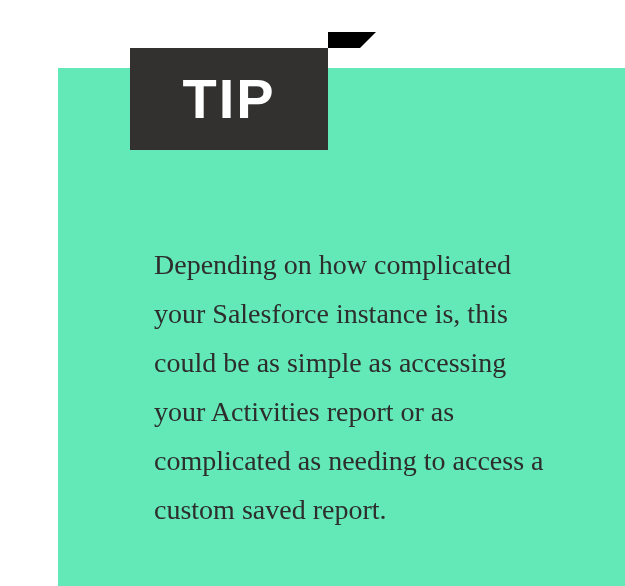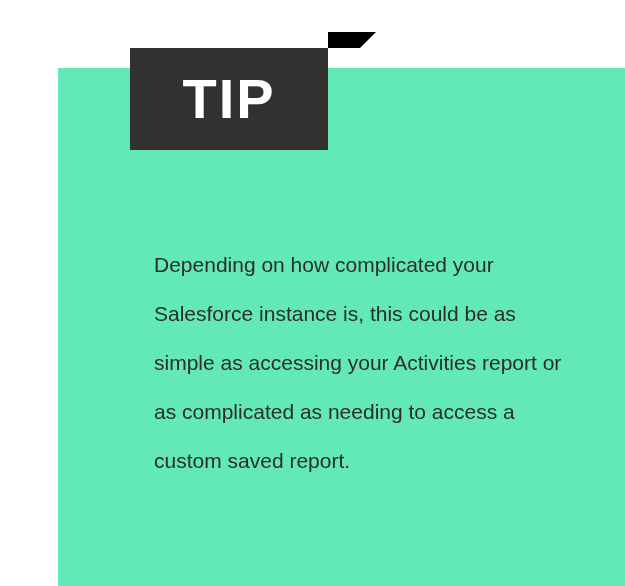--- a/index.html
+++ b/index.html
@@ -50,23 +50,24 @@
     font-weight: 700;
     letter-spacing: 2px;
     line-height: 1;
   }
   .body-text {
     position: absolute;
     left: 106px;
     top: 192px;
     width: 440px;
     color: #2d2d2d;
-    font-size: 21px;
+    font-size: 28px;
     line-height: 49px;
     font-weight: 400;
+    font-family: Liberation Serif, serif;
   }
 </style>
 </head>
 <body>
 
 <div class="canvas">
   <div class="panel"></div>
 
   <div class="badge-wrap">
     <div class="badge-fold"></div>

